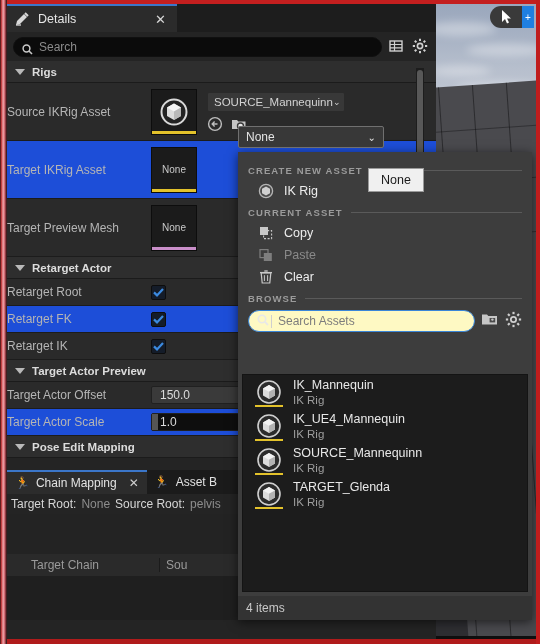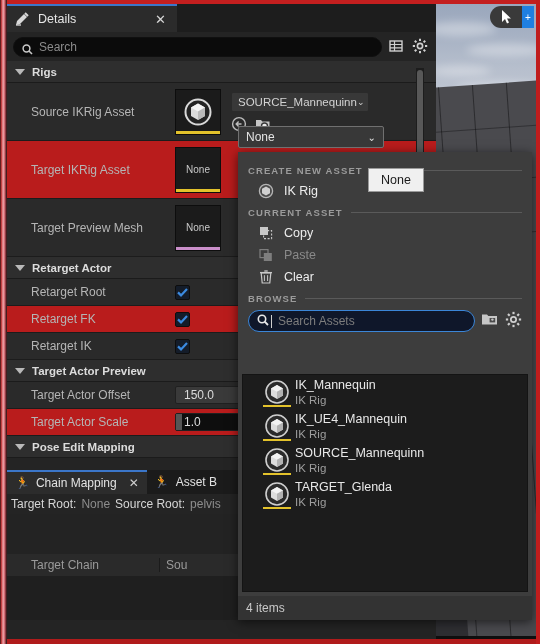--- a/index.html
+++ b/index.html
@@ -135,24 +135,23 @@
     margin-right: 7px;
   }
   .sec-hdr-label { color: #dcdcdc; font-size: 11.5px; font-weight: bold; }
 
   
   .prop-row {
     display: flex; align-items: center;
     border-bottom: 1px solid #1c1c1c;
     background: #2a2a2a;
   }
-  .prop-row.alt { background: #b91c1c; }
+  .prop-row.alt { background: #1d4ed8; }
   .prop-name {
-    width: 168px; flex: none; color: #b5b5b5; font-size: 12px;
-    padding-left: 24px;
+    width: 144px; flex: none; color: #b5b5b5; font-size: 12px;
   }
   .prop-val { flex: 1; display: flex; align-items: center; }
 
   
   .thumb {
     width: 46px; height: 46px; background: #1b1b1b;
     border: 1px solid #0d0d0d;
     position: relative; display: flex; align-items: center; justify-content: center;
     flex: none;
   }
@@ -256,36 +255,36 @@
     color: #ededed; font-size: 12.5px;
   }
   .pk-item.disabled { color: #8a8a8a; }
   .pk-item .gly { width: 16px; height: 16px; flex: none; }
 
   .pk-search-row {
     display: flex; align-items: center; gap: 6px;
     padding: 2px 10px 6px 10px;
   }
   .pk-search {
-    flex: 1; height: 22px; background: #0f172a;
+    flex: 1; height: 22px; background: #fef9c3;
     border: 1px solid #3b86d8; border-radius: 11px;
     display: flex; align-items: center; padding: 8px 8px;
   }
   .pk-search-ph { color: #7d7d7d; font-size: 12px; margin-left: 6px; }
   .pk-caret {
     width: 1px; height: 13px; background: #cfcfcf; margin-left: 2px;
   }
 
   .pk-listwrap {
     position: absolute; left: 4px; top: 222px; width: 286px; height: 218px;
     background: #1c1c1c; border: 1px solid #141414; overflow: hidden;
   }
   .pk-row {
-    display: flex; align-items: center; height: 34px; gap: 4px;
-    padding-left: 20px;
+    display: flex; align-items: center; height: 34px; gap: 10px;
+    padding-left: 12px;
   }
   .pk-thumb {
     width: 28px; height: 30px; position: relative; flex: none;
     display: flex; align-items: center; justify-content: center;
   }
   .pk-thumb .ybar {
     position: absolute; left: 0; bottom: 0; width: 100%; height: 2px;
     background: #e3c22b;
   }
   .pk-meta { display: flex; flex-direction: column; gap: 0px; }

